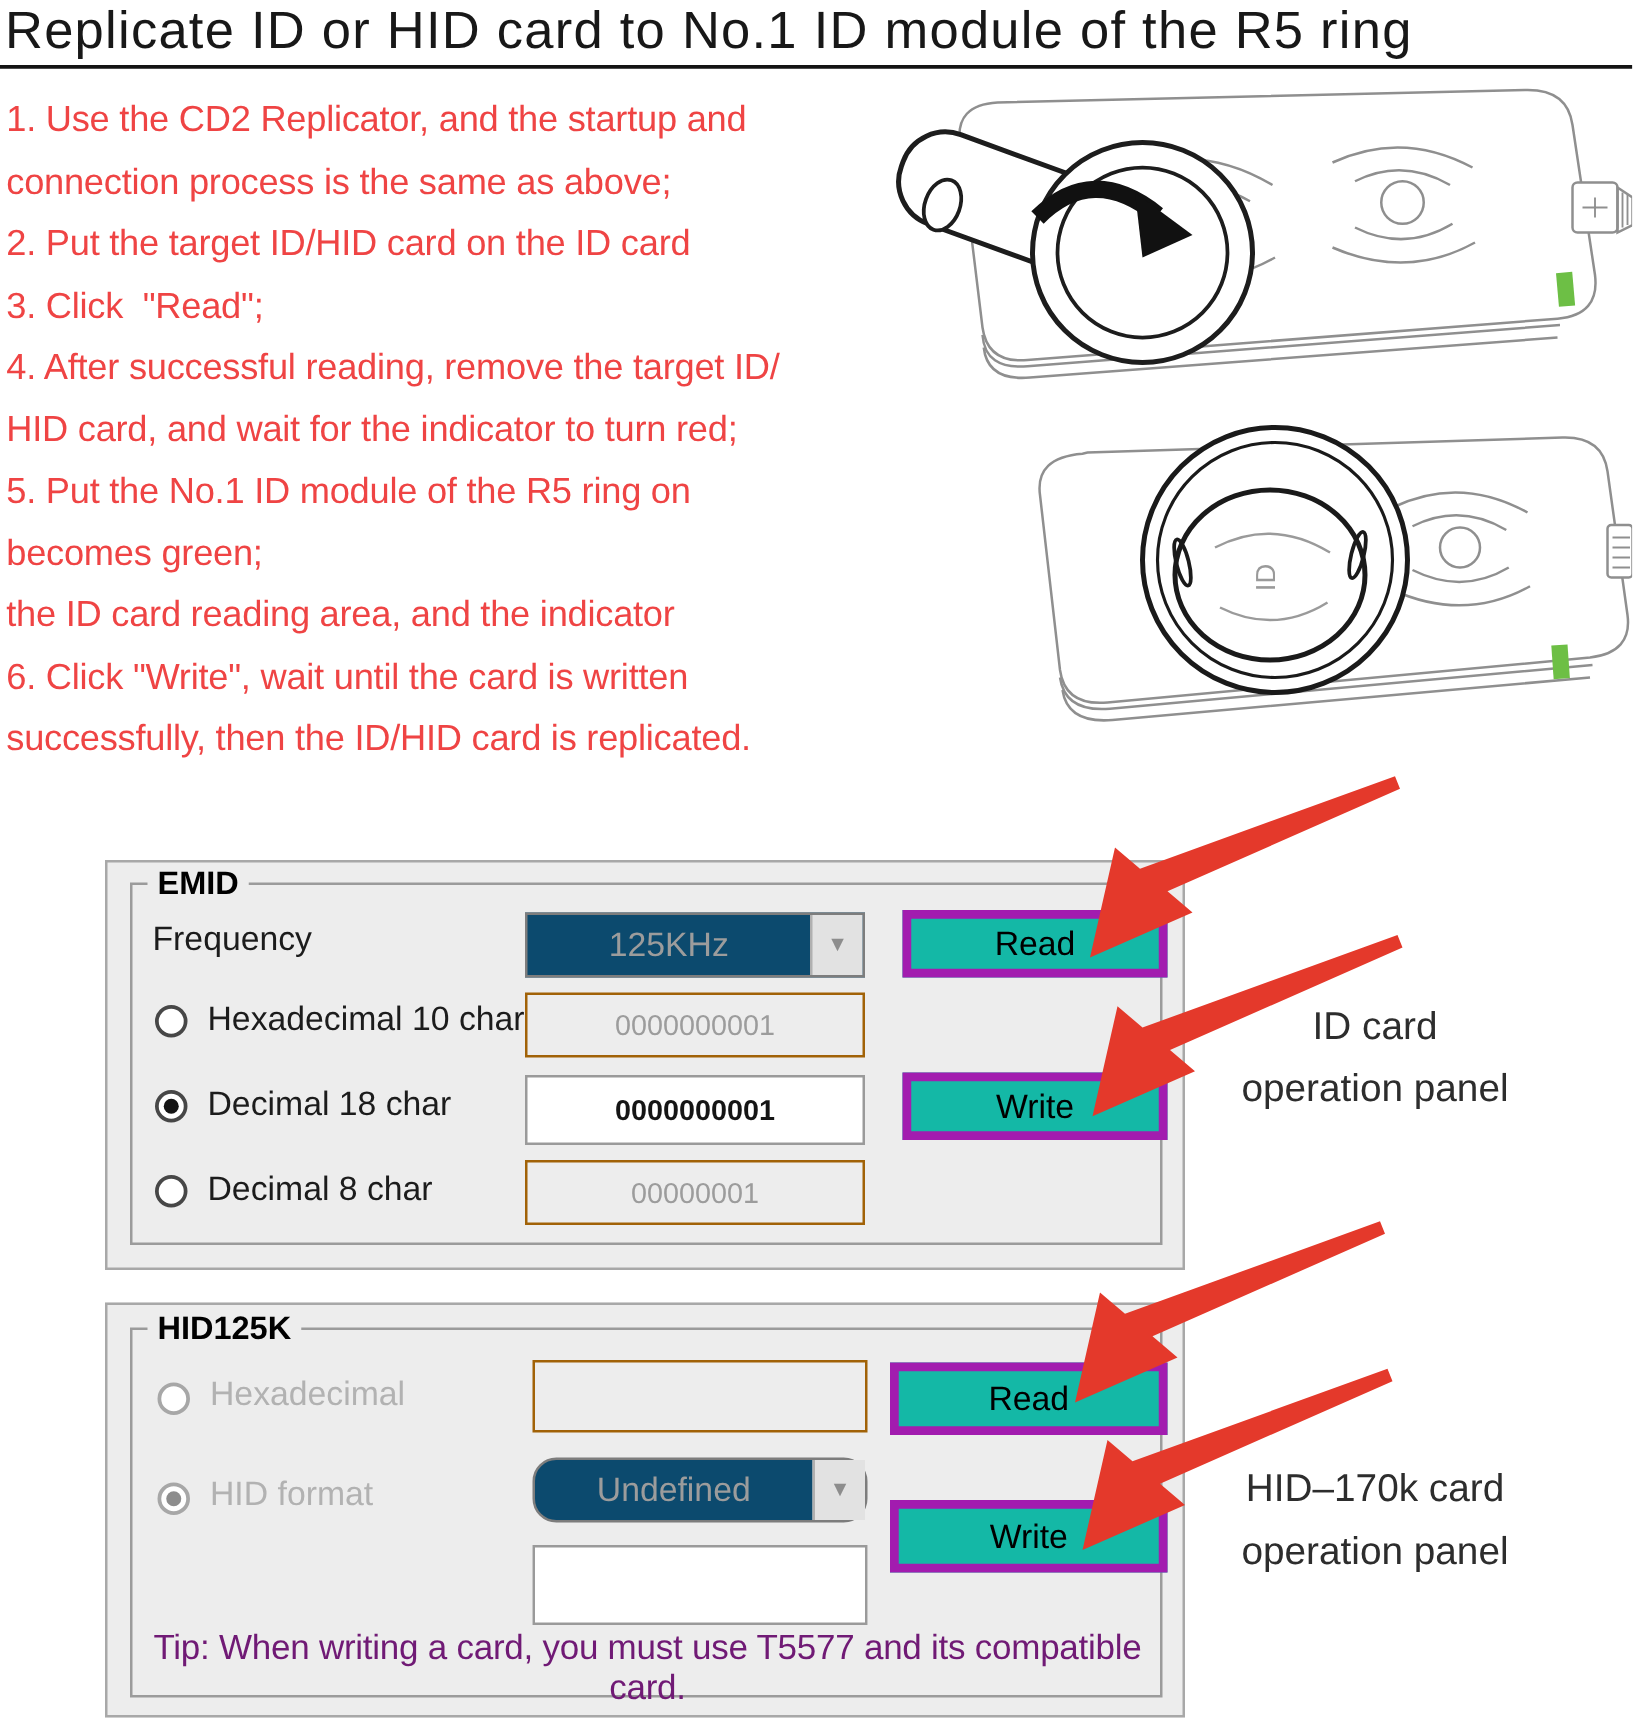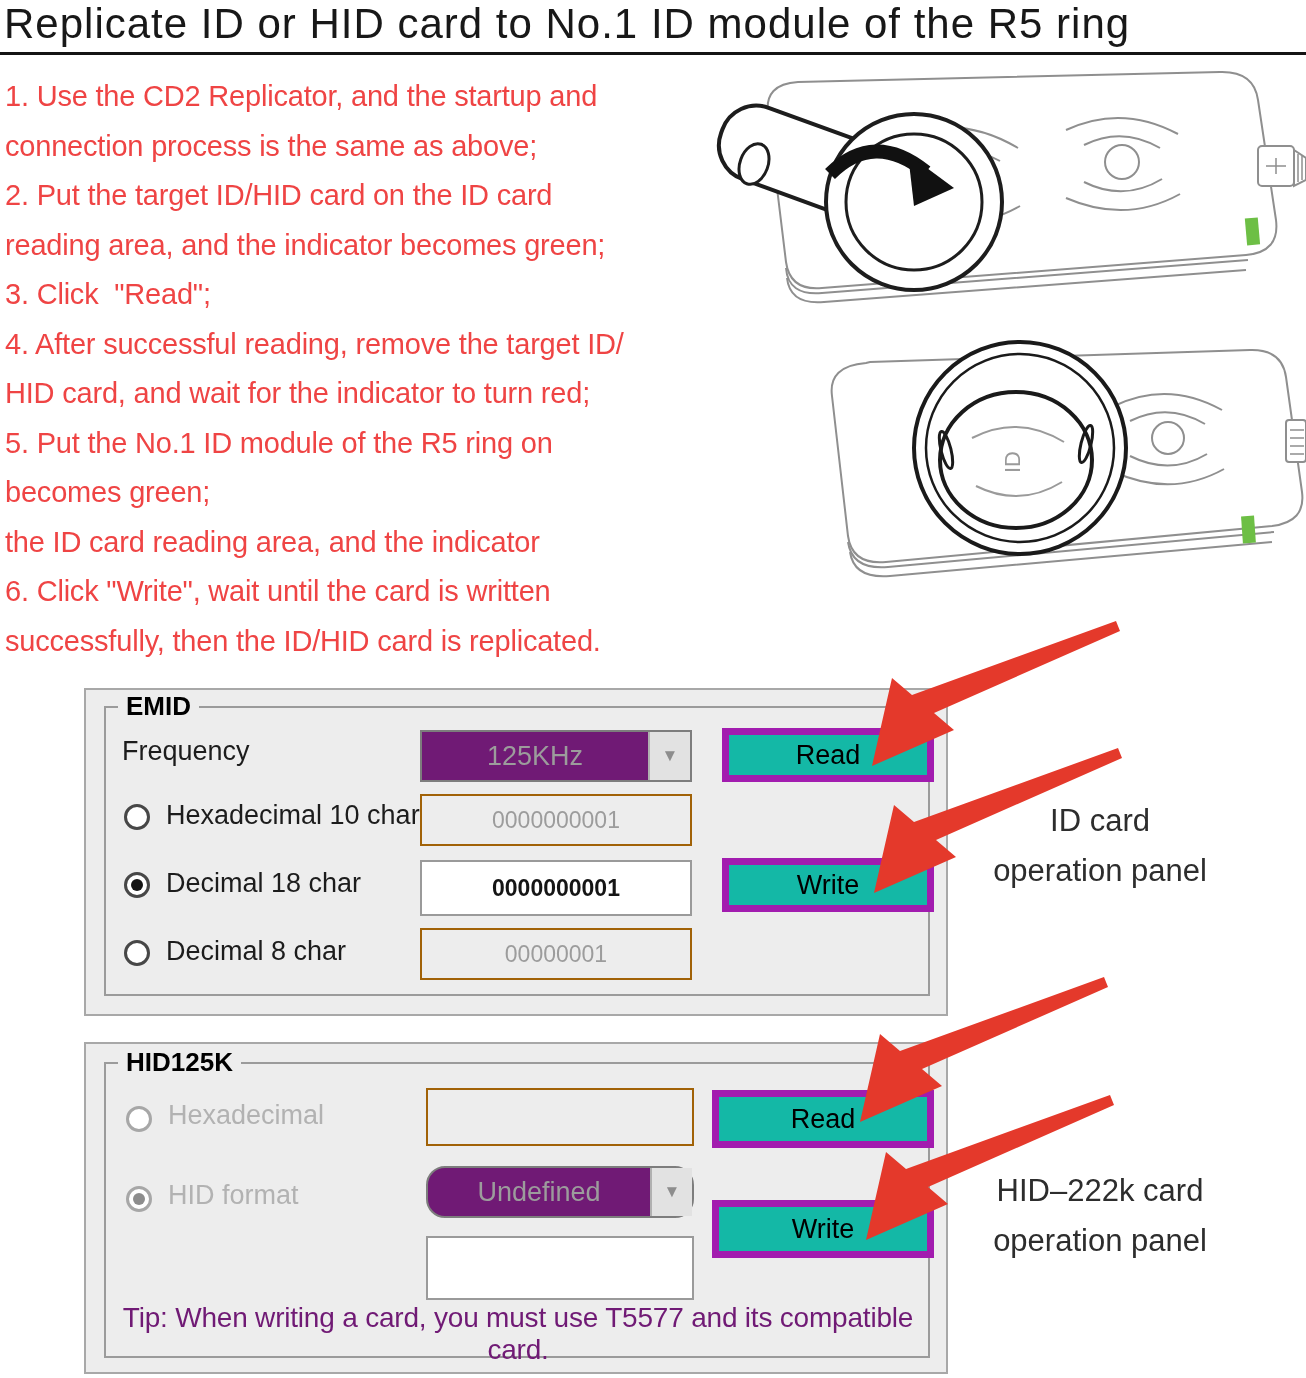--- a/index.html
+++ b/index.html
@@ -34,21 +34,21 @@
   .plabel{position:absolute;font-size:27px;color:#1c1c1c;}
   .plabel.dis{color:#b2b2b2;}
 
   .field{position:absolute;border:2px solid #a16207;background:#ededed;color:#9c9c9c;
          font-size:23px;display:flex;align-items:center;justify-content:center;}
   .field.enabled{background:#ffffff;color:#151515;font-weight:bold;border-color:#9a9a9a;}
 
   .btn{position:absolute;border:7px solid #a21caf;background:#14b8a6;font-size:27px;color:#000;
        display:flex;align-items:center;justify-content:center;}
 
-  .combo{position:absolute;border:2px solid #7d7d7d;background:#701a75;display:flex;}
+  .combo{position:absolute;border:2px solid #7d7d7d;background:#0c4a6e;display:flex;}
   .combo .val{flex:1;text-align:center;font-size:27px;color:#9c9c9c;align-self:center;}
   .combo .dd{width:42px;border-left:2px solid #b0b0b0;background:#e2e2e2;display:flex;
              align-items:center;justify-content:center;color:#8d8d8d;font-size:17px;}
 
   .radio{position:absolute;width:26px;height:26px;border:3px solid #474747;border-radius:50%;background:#fff;}
   .radio.sel::after{content:"";position:absolute;inset:4px;background:#141414;border-radius:50%;}
   .radio.dis{border-color:#a7a7a7;}
   .radio.dis.sel::after{background:#8d8d8d;}
 
   .tip{position:absolute;left:24px;top:258px;width:816px;text-align:center;
@@ -67,21 +67,20 @@
 
 <div class="page">
 
   <div class="title">Replicate ID or HID card to No.1 ID module of the R5 ring</div>
   <div class="title-rule"></div>
 
   <div class="instructions">
     <div class="ins-line">1. Use the CD2 Replicator, and the startup and</div>
     <div class="ins-line">connection process is the same as above;</div>
     <div class="ins-line">2. Put the target ID/HID card on the ID card</div>
-    <div class="ins-line">reading area, and the indicator becomes green;</div>
     <div class="ins-line">3. Click  "Read";</div>
     <div class="ins-line">4. After successful reading, remove the target ID/</div>
     <div class="ins-line">HID card, and wait for the indicator to turn red;</div>
     <div class="ins-line">5. Put the No.1 ID module of the R5 ring on</div>
     <div class="ins-line">becomes green;</div>
     <div class="ins-line">the ID card reading area, and the indicator</div>
     <div class="ins-line">6. Click "Write", wait until the card is written</div>
     <div class="ins-line">successfully, then the ID/HID card is replicated.</div>
   </div>
 
@@ -191,21 +190,21 @@
     <div class="field enabled" style="left:340px;top:192px;width:268px;height:64px;"></div>
 
     <div class="tip">Tip: When writing a card, you must use T5577 and its compatible card.</div>
   </div>
 
   <div class="note" id="id-note">
     <div>ID card</div>
     <div>operation panel</div>
   </div>
   <div class="note" id="hid-note">
-    <div>HID–222k card</div>
+    <div>HID–170k card</div>
     <div>operation panel</div>
   </div>
 
   <svg id="arrows" viewBox="0 0 1306 1378">
     <defs>
       <path id="arw" d="M0,0 L20,-88 L40,-71 L244,-145 L248,-135 L62,-53 L82,-36 Z"></path>
     </defs>
     <use href="#arw" transform="translate(872,766)" fill="#e4392b"></use>
     <use href="#arw" transform="translate(874,893)" fill="#e4392b"></use>
     <use href="#arw" transform="translate(860,1122)" fill="#e4392b"></use>

